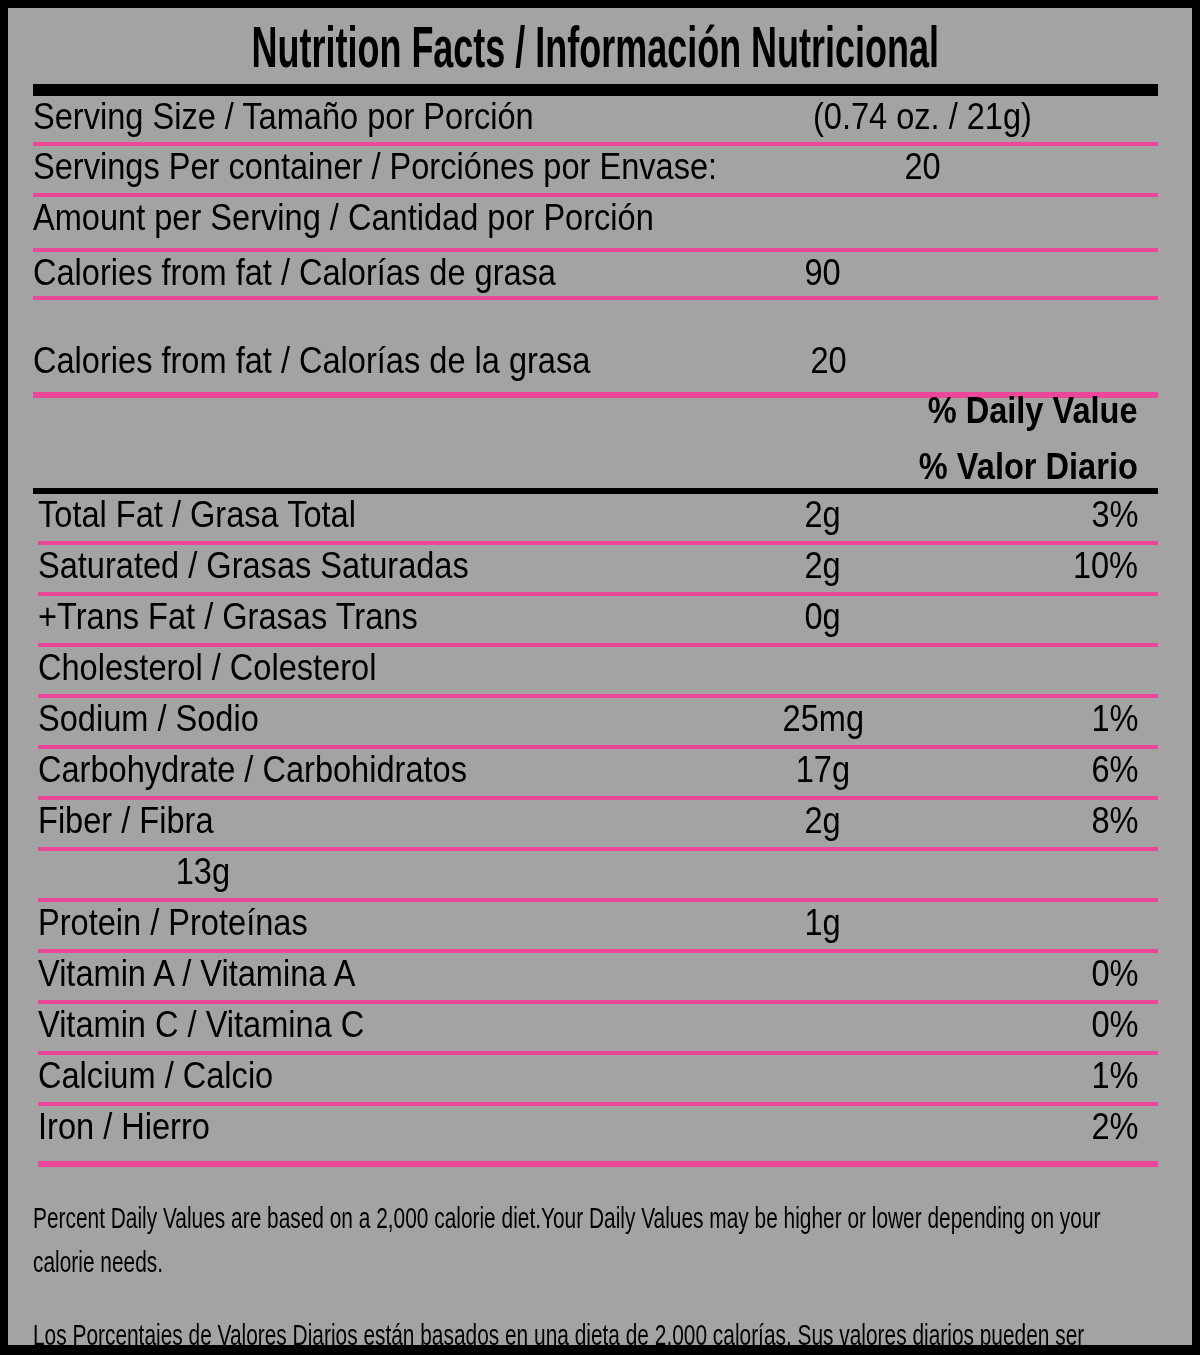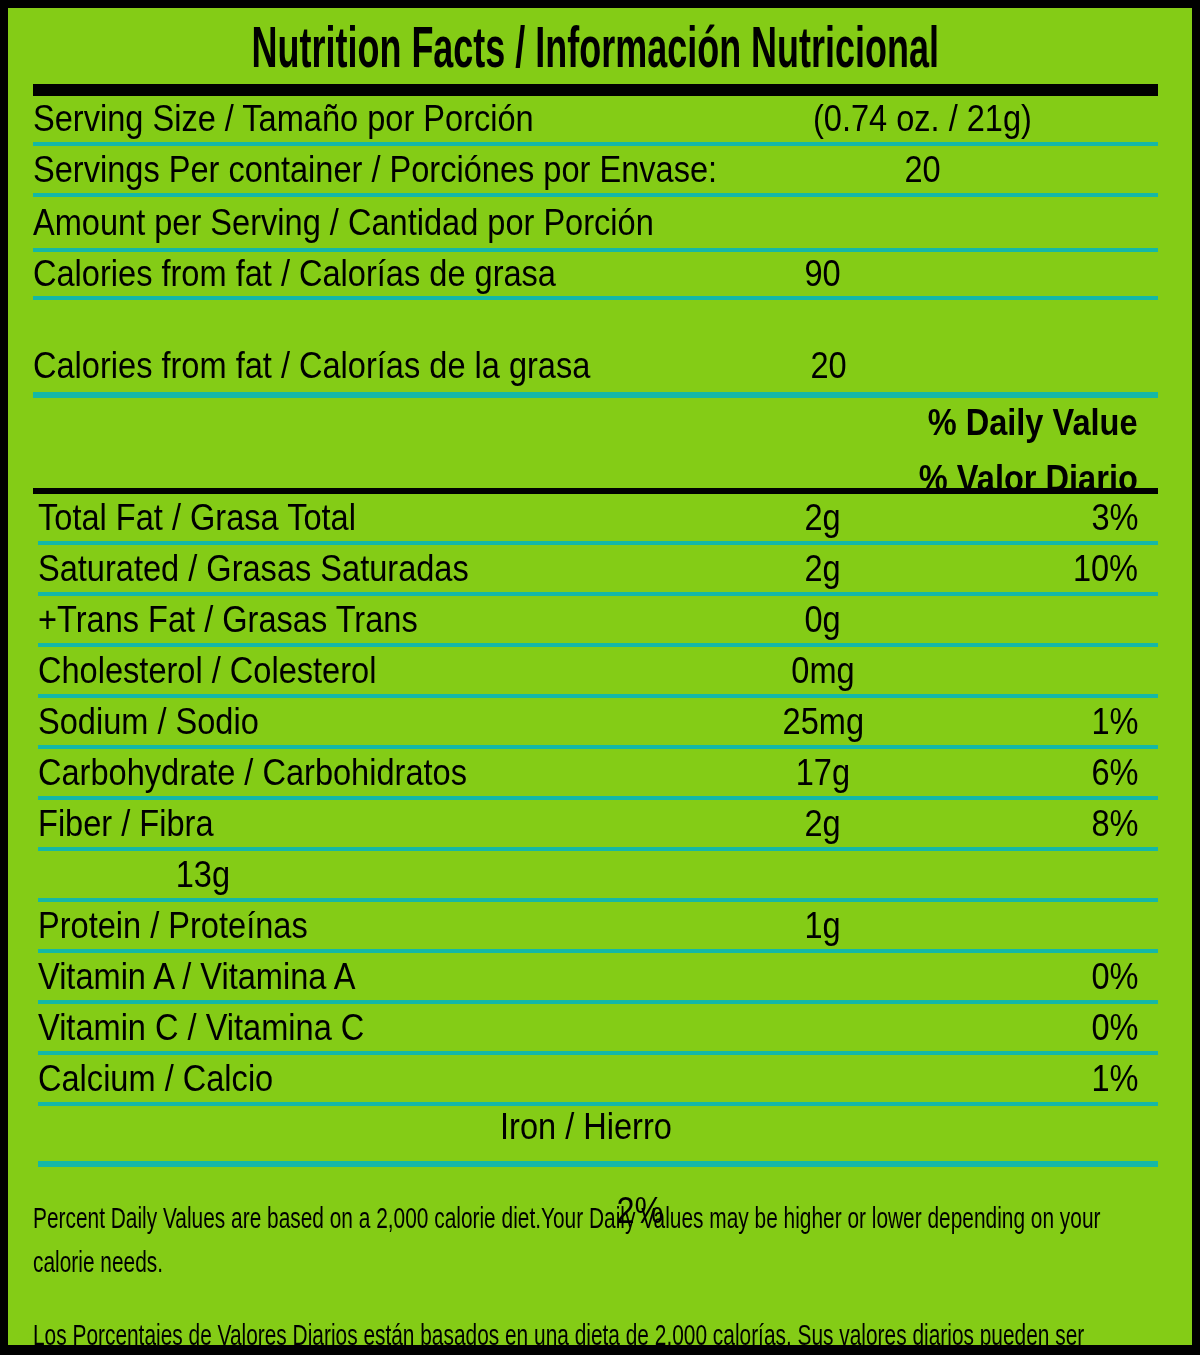--- a/index.html
+++ b/index.html
@@ -3,21 +3,21 @@
 <meta charset="utf-8">
 <style>
   html, body { margin: 0; padding: 0; background: #ffffff; }
   .label {
     position: relative;
     width: 1200px;
     height: 1355px;
     box-sizing: border-box;
     border: 8px solid #000;
     border-bottom-width: 10px;
-    background: #84cc16;
+    background: #a3a3a3;
     color: #000;
     font-family: "Liberation Sans", sans-serif;
     overflow: hidden;
   }
   .inner { margin-left: 25px; margin-right: 34px; }
 
   
   .title-wrap {
     height: 76px;
     display: flex;
@@ -30,52 +30,51 @@
     white-space: nowrap;
     display: inline-block;
     transform: scaleX(0.62);
     transform-origin: 50% 50%;
   }
   .bar { height: 12px; background: #000; }
 
   
   .row {
     display: flex;
-    align-items: center;
-    border-bottom: 4px solid #14b8a6;
+    border-bottom: 4px solid #ec4899;
     font-size: 37px;
   }
   .r-serving  { height: 46px; }
   .r-servings { height: 47px; }
   .r-amount   { height: 51px; font-weight: normal; }
   .r-cal1     { height: 44px; }
   .r-cal2     { height: 52px; border-bottom-width: 6px; margin-top: 40px; }
   .r-nutrient { height: 47px; margin-left: 30px; }
-  .r-last     { height: 55px; border-bottom-width: 6px; flex-direction: column; }
+  .r-last     { height: 55px; border-bottom-width: 6px; }
 
   .c-label { flex: 1; white-space: nowrap; overflow: visible; }
   .c-amt   { width: 330px; text-align: center; white-space: nowrap; }
   .c-pct   { width: 170px; text-align: right; padding-right: 20px; box-sizing: border-box; white-space: nowrap; }
 
   
   .tx { display: inline-block; transform: scaleX(0.88); }
   .c-label > .tx { transform-origin: 0 50%; }
   .c-amt   > .tx { transform-origin: 50% 50%; }
   .c-pct   > .tx { transform-origin: 100% 50%; }
   .shift-right { margin-left: 140px; }
 
   
   .dv-block {
     height: 96px;
     box-sizing: border-box;
     border-bottom: 6px solid #000;
     display: flex;
     flex-direction: column;
     align-items: flex-end;
-    justify-content: space-between;
+    justify-content: flex-end;
     gap: 14px;
     padding-top: 4px;
     padding-right: 20px;
     font-size: 37px;
     font-weight: bold;
   }
   .dv-block .tx { transform-origin: 100% 50%; }
 
   
   .footnotes { margin-top: 16px; margin-left: 25px; }
@@ -144,21 +143,20 @@
   </div>
 
   <div class="row r-nutrient inner">
     <span class="c-label"><span class="tx">+Trans Fat / Grasas Trans</span></span>
     <span class="c-amt"><span class="tx">0g</span></span>
     <span class="c-pct"><span class="tx"></span></span>
   </div>
 
   <div class="row r-nutrient inner">
     <span class="c-label"><span class="tx">Cholesterol / Colesterol</span></span>
-    <span class="c-amt"><span class="tx">0mg</span></span>
     <span class="c-pct"><span class="tx"></span></span>
   </div>
 
   <div class="row r-nutrient inner">
     <span class="c-label"><span class="tx">Sodium / Sodio</span></span>
     <span class="c-amt"><span class="tx">25mg</span></span>
     <span class="c-pct"><span class="tx">1%</span></span>
   </div>
 
   <div class="row r-nutrient inner">

